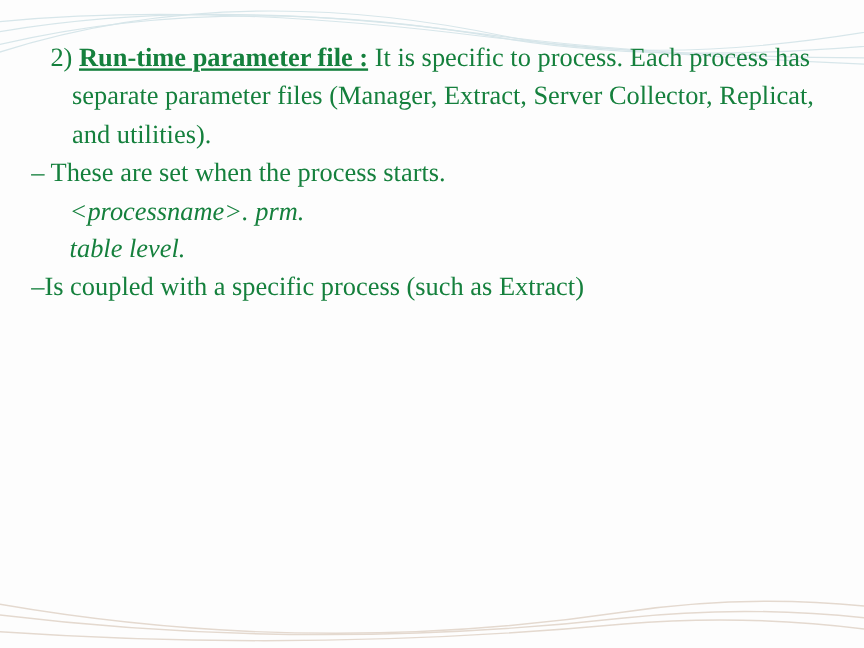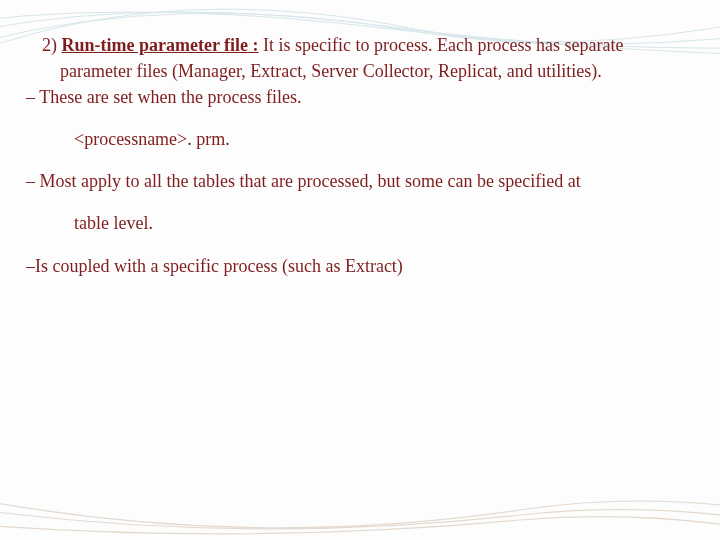--- a/index.html
+++ b/index.html
@@ -32,38 +32,39 @@
     left: 0;
     width: 720px;
     height: 50px;
     pointer-events: none;
   }
   .content {
     position: absolute;
     top: 32px;
     left: 28px;
     right: 28px;
-    font-size: 18px;
+    font-size: 22px;
     line-height: 1.45;
-    color: #7f1d1d;
+    color: #15803d;
   }
   .main-para {
     margin: 0 0 0 0;
     text-indent: -18px;
     padding-left: 32px;
   }
   .sub {
     margin: 0;
     padding-left: 14px;
     text-indent: -16px;
   }
   .sub-wrap {
-    margin: 16px;
+    margin: 0;
     padding-left: 30px;
     text-indent: 0;
+    font-style: italic;
   }
   .underline { text-decoration: underline; }
   .bold { font-weight: bold; }
 </style>
 </head>
 <body>
 
 <div class="slide">
 
   <svg class="deco-top" viewBox="0 0 720 55" preserveAspectRatio="none">
@@ -74,23 +75,22 @@
   </svg>
 
   <div class="content">
 
     <p class="main-para">
       <span>2)</span>
       <span class="bold underline">Run-time parameter file :</span>
       <span>It is specific  to process. Each process has separate parameter files (Manager, Extract, Server Collector, Replicat, and utilities).</span>
     </p>
 
-    <p class="sub">– These are set when the process files.</p>
+    <p class="sub">– These are set when the process starts.</p>
     <p class="sub-wrap">&lt;processname&gt;. prm.</p>
-    <p class="sub">– Most apply to all the tables that are processed, but some can be specified at</p>
     <p class="sub-wrap">table level.</p>
     <p class="sub">–Is coupled with a specific process (such as Extract)</p>
 
   </div>
 
   <svg class="deco-bottom" viewBox="0 0 720 50" preserveAspectRatio="none">
     <path d="M -20 10 Q 250 60 520 20 Q 640 2 760 20" stroke="#e4d9cf" stroke-width="1.2" fill="none"></path>
     <path d="M -20 20 Q 250 55 520 25 Q 640 12 760 30" stroke="#e4d9cf" stroke-width="1.2" fill="none"></path>
     <path d="M -20 35 Q 250 55 520 30 Q 640 20 760 40" stroke="#e4d9cf" stroke-width="1.2" fill="none"></path>
   </svg>

